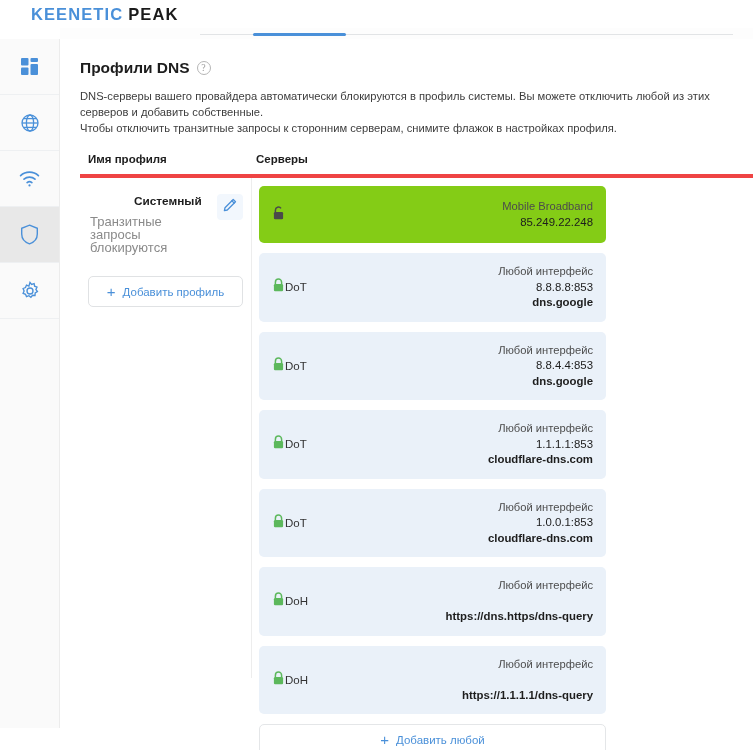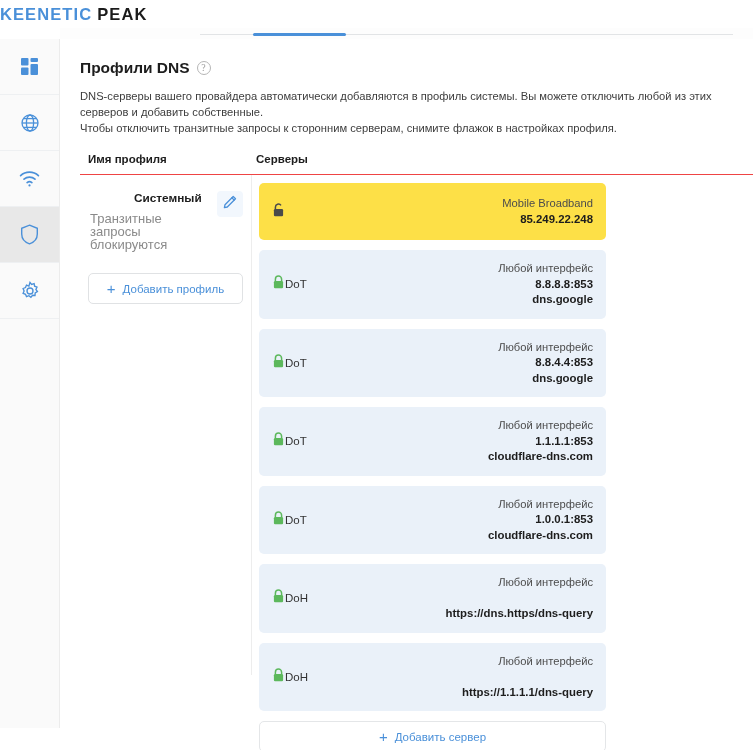--- a/index.html
+++ b/index.html
@@ -10,20 +10,21 @@
     overflow: hidden;
     background: #ffffff;
     font-family: "Liberation Sans", sans-serif;
     color: #2b2b2b;
     -webkit-font-smoothing: antialiased;
   }
 
   
   .topbar {
     height: 28px;
+    padding-left: 31px;
     display: flex;
     align-items: center;
     background: #ffffff;
   }
   .logo {
     font-size: 16.5px;
     font-weight: bold;
     letter-spacing: 1.1px;
   }
   .logo .brand { color: #4a90d9; }
@@ -115,21 +116,21 @@
     max-width: 714px;
     margin-bottom: 17px;
   }
 
   
   .col-headers {
     display: flex;
     font-size: 11.5px;
     font-weight: bold;
     color: #1d1d1d;
-    border-bottom: 1px solid #ef4444;
+    border-bottom: 4px solid #ef4444;
     padding-bottom: 9px;
     margin-bottom: 0;
     align-items: center;
   }
   .col-headers .c1 { width: 172px; padding-left: 8px; }
   .col-headers .c2 { padding-left: 4px; }
 
   
   .cols { display: flex; align-items: flex-start; }
 
@@ -200,21 +201,21 @@
     border-radius: 5px;
     padding: 11px 13px;
     margin-bottom: 10px;
     display: flex;
     align-items: center;
     justify-content: space-between;
     min-height: 57px;
     width: 347px;
     cursor: pointer;
   }
-  .server-card.insecure { background: #fde047; }
+  .server-card.insecure { background: #84cc16; }
   .server-card.secure   { background: #eaf1f9; }
 
   .sc-left {
     display: flex;
     align-items: center;
     gap: 0;
   }
   .sc-proto {
     font-size: 11.5px;
     color: #333333;
@@ -222,21 +223,21 @@
   .sc-right {
     text-align: right;
     line-height: 15.5px;
   }
   .sc-iface {
     font-size: 11.2px;
     color: #4c4c4c;
   }
   .sc-addr {
     font-size: 11.4px;
-    font-weight: bold;
+    font-weight: normal;
     color: #1d1d1d;
   }
   .sc-host {
     font-size: 11.4px;
     font-weight: bold;
     color: #1d1d1d;
   }
   .sc-spacer { height: 15.5px; }
 
   .add-server-btn {
@@ -326,21 +327,21 @@
   </nav>
 
   <main class="content">
 
     <div class="page-title-row">
       <h1 class="page-title">Профили DNS</h1>
       <div class="help-icon">?</div>
     </div>
 
     <p class="desc">
-      <span>DNS-серверы вашего провайдера автоматически добавляются в профиль системы. Вы можете отключить любой из этих серверов и добавить собственные.</span>
+      <span>DNS-серверы вашего провайдера автоматически блокируются в профиль системы. Вы можете отключить любой из этих серверов и добавить собственные.</span>
       <br>
       <span>Чтобы отключить транзитные запросы к сторонним серверам, снимите флажок в настройках профиля.</span>
     </p>
 
     <div class="col-headers">
       <div class="c1">Имя профиля</div>
       <div class="c2">Серверы</div>
     </div>
 
     <div class="cols">
@@ -465,19 +466,19 @@
      <div class="sc-right">
        <div class="sc-iface">Любой интерфейс</div>
        <div class="sc-spacer"></div>
        <div class="sc-host">https://1.1.1.1/dns-query</div>
      </div>
             </div>
           </div>
 
         <div class="add-server-btn">
           <span class="plus">+</span>
-          <span>Добавить сервер</span>
+          <span>Добавить любой</span>
         </div>
       </div>
 
     </div>
   </main>
 </div>
 
 </body></html>

